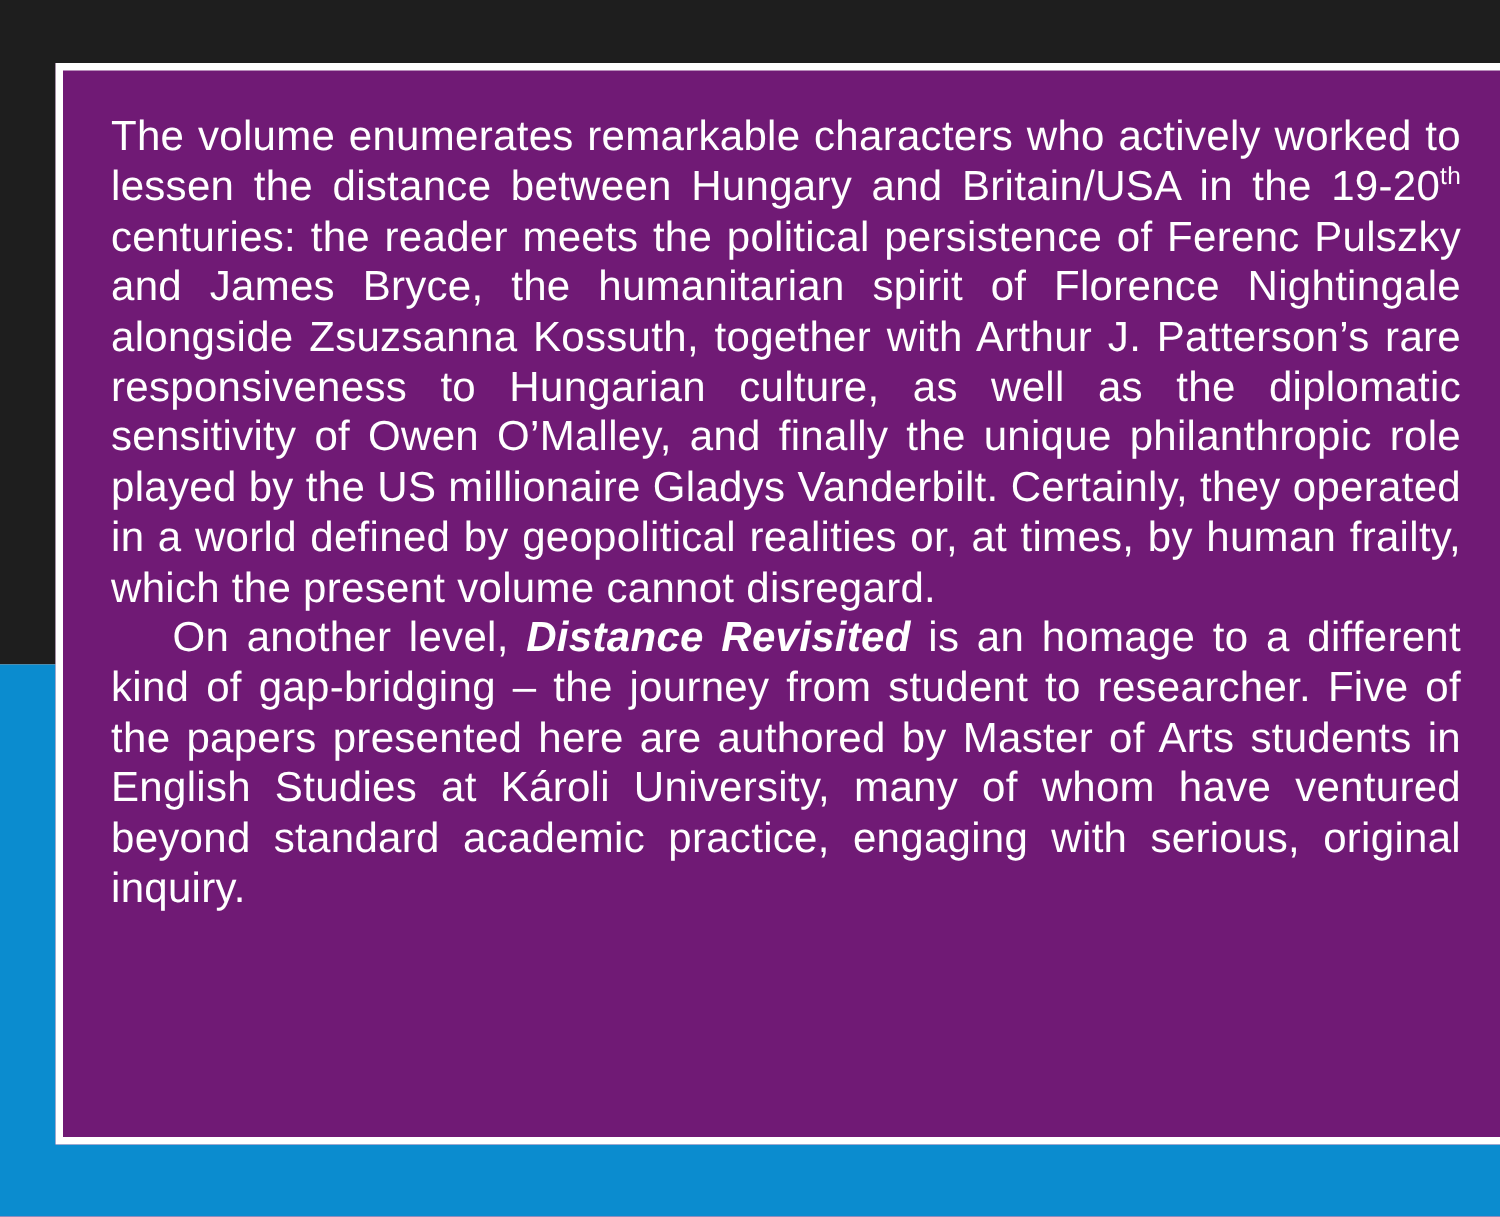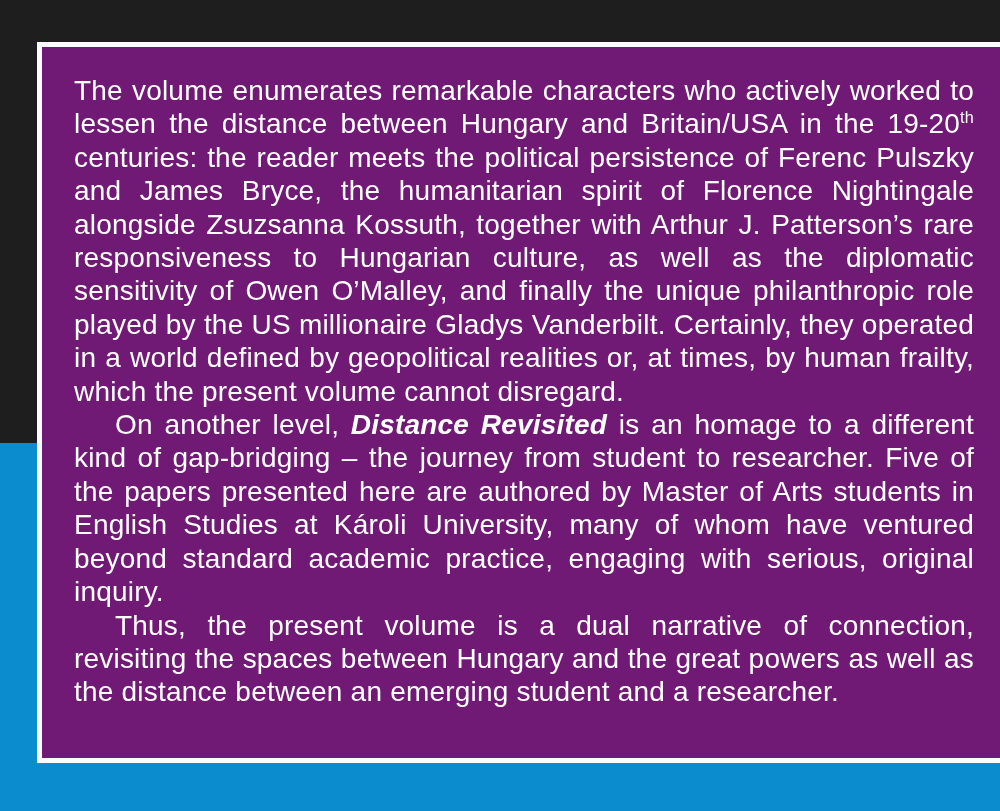--- a/index.html
+++ b/index.html
@@ -60,15 +60,14 @@
 </head>
 <body>
 
 <div class="bg-top" style="background: rgb(30, 30, 30);"></div>
 <div class="bg-bottom" style="background: rgb(11, 140, 207);"></div>
 
 <div class="panel" style="background: #701a75; border-color: rgb(255, 255, 255); padding-left: 42px;">
   <div class="text-block" style="color: rgb(255, 255, 255);">
       <p><span>The volume enumerates remarkable characters who actively worked to lessen the distance between Hungary and Britain/USA in the 19-20</span><sup>th</sup><span> centuries: the reader meets the political persistence of Ferenc Pulszky and James Bryce, the humanitarian spirit of Florence Nightingale alongside Zsuzsanna Kossuth, together with Arthur J. Patterson’s rare responsiveness to Hungarian culture, as well as the diplomatic sensitivity of Owen O’Malley, and finally the unique philanthropic role played by the US millionaire Gladys Vanderbilt. Certainly, they operated in a world defined by geopolitical realities or, at times, by human frailty, which the present volume cannot disregard.</span></p>
       <p class="indented"><span>On another level, </span><em>Distance Revisited</em><span> is an homage to a different kind of gap-bridging – the journey from student to researcher. Five of the papers presented here are authored by Master of Arts students in English Studies at Károli University, many of whom have ventured beyond standard academic practice, engaging with serious, original inquiry.</span></p>
-      <p class="indented"><span>Thus, the present volume is a dual narrative of connection, revisiting the spaces between Hungary and the great powers as well as the distance between an emerging student and a researcher.</span></p>
     </div>
 </div>
 
 </body></html>

